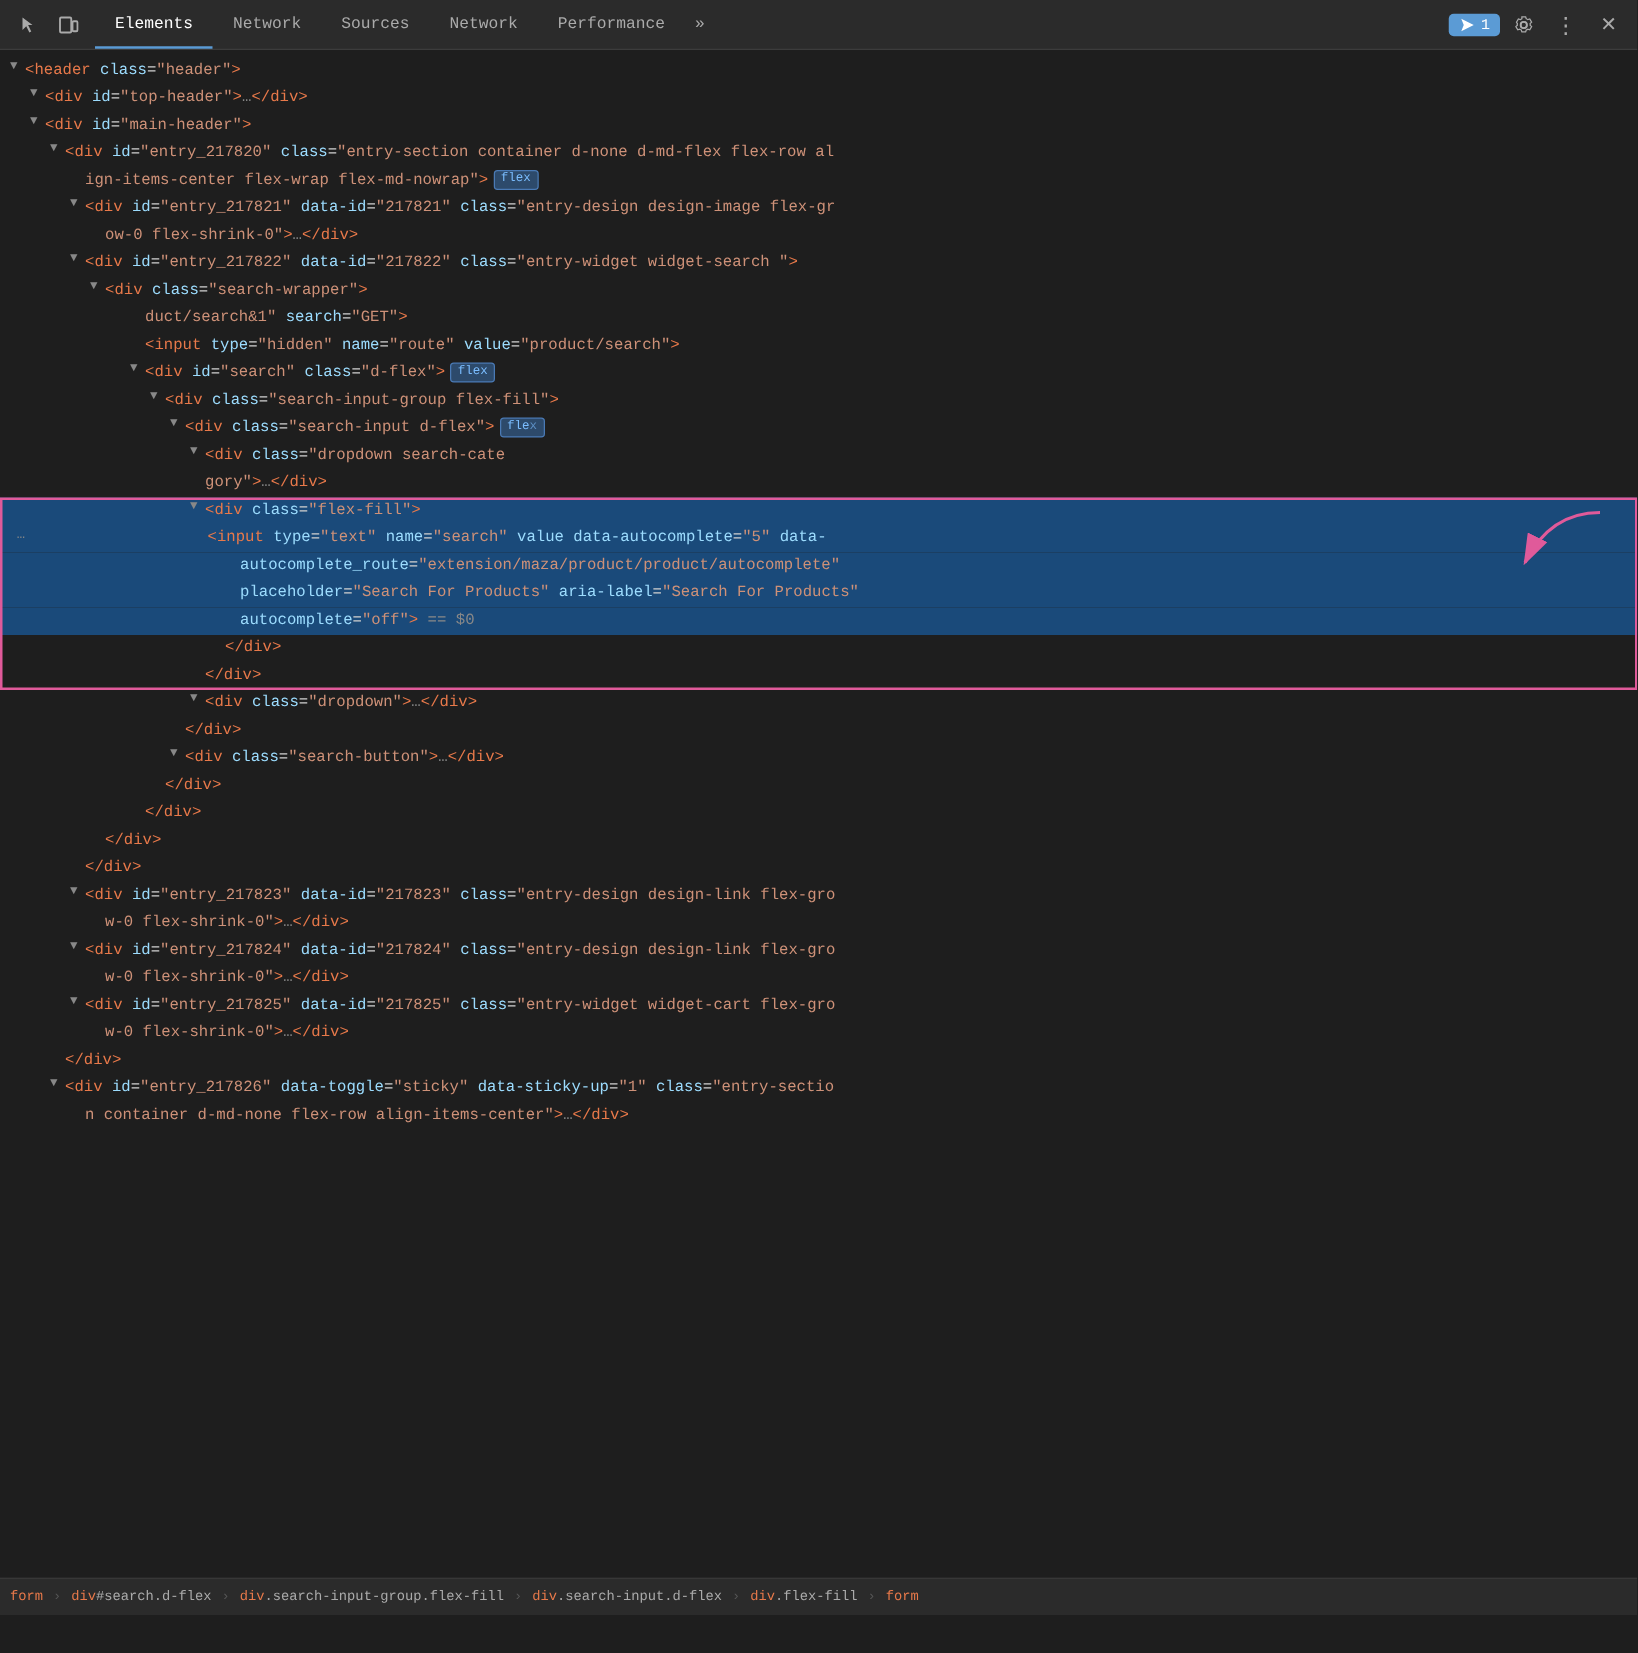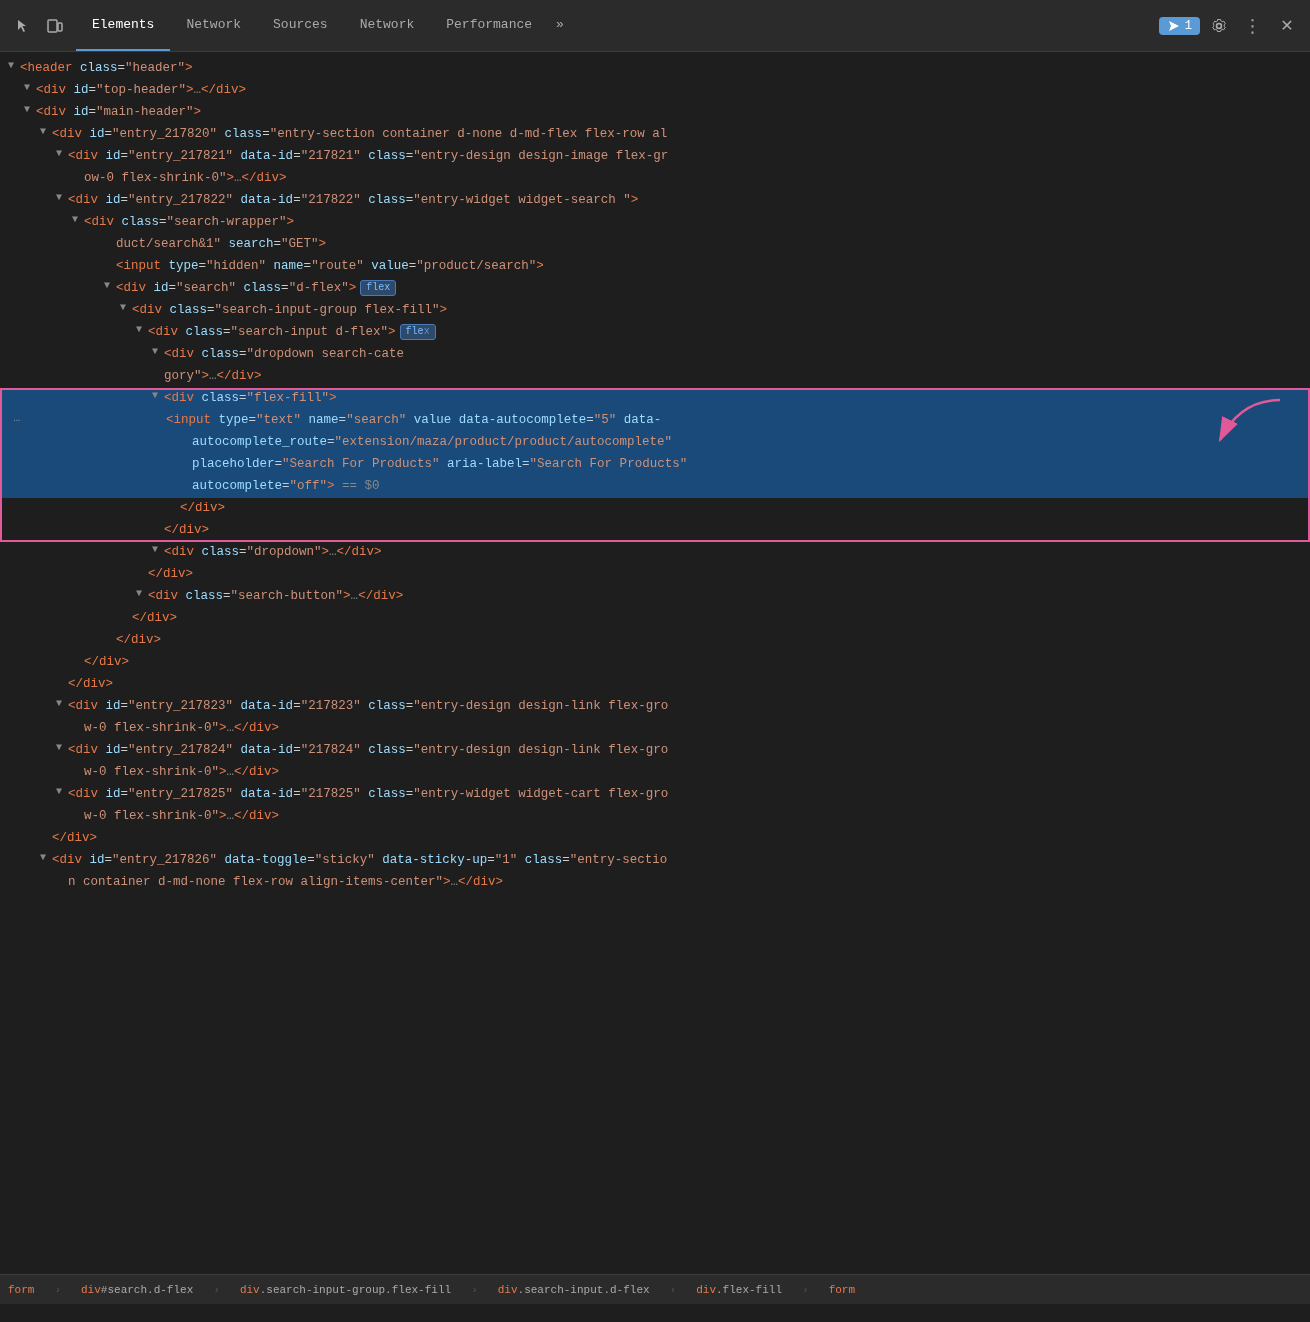--- a/index.html
+++ b/index.html
@@ -12,21 +12,21 @@
       color: #ccc;
       overflow: hidden;
     }
 
     
     .devtools-toolbar {
       display: flex;
       align-items: center;
       background: #2b2b2b;
       border-bottom: 1px solid #3c3c3c;
-      height: 52px;
+      height: 40px;
       padding: 0 8px;
       gap: 2px;
     }
     .toolbar-icon-btn {
       width: 30px;
       height: 30px;
       border-radius: 4px;
       border: none;
       background: transparent;
       color: #aaa;
@@ -150,21 +150,21 @@
     .ellipsis { color: #888; }
 
     
     .status-bar {
       height: 30px;
       background: #2b2b2b;
       border-top: 1px solid #3c3c3c;
       display: flex;
       align-items: center;
       padding: 0 8px;
-      gap: 20px;
+      gap: 8px;
       overflow: hidden;
     }
     .status-item {
       color: #9cdcfe;
       font-size: 11px;
       cursor: pointer;
       white-space: nowrap;
     }
     .status-sep {
       color: #555;
@@ -260,20 +260,25 @@
       <div class="dom-line">
         <span class="indent" style="width:24px;"></span>
         <span class="triangle open"></span>
         <span class="code"><span class="tag">&lt;div</span> <span class="attr-name">id</span>=<span class="attr-value">"main-header"</span><span class="tag">&gt;</span></span>
       </div>
 
       <div class="dom-line">
         <span class="indent" style="width:40px;"></span>
         <span class="triangle open"></span>
         <span class="code"><span class="tag">&lt;div</span> <span class="attr-name">id</span>=<span class="attr-value">"entry_217820"</span> <span class="attr-name">class</span>=<span class="attr-value">"entry-section container d-none d-md-flex flex-row al</span></span>
+      </div>
+      <div class="dom-line">
+        <span class="indent" style="width:56px;"></span>
+        <span class="triangle empty"></span>
+        <span class="code"><span class="attr-value">ign-items-center flex-wrap flex-md-nowrap"</span><span class="tag">&gt;</span><span class="flex-badge">flex</span></span>
       </div>
 
       <div class="dom-line">
         <span class="indent" style="width:56px;"></span>
         <span class="triangle open"></span>
         <span class="code"><span class="tag">&lt;div</span> <span class="attr-name">id</span>=<span class="attr-value">"entry_217821"</span> <span class="attr-name">data-id</span>=<span class="attr-value">"217821"</span> <span class="attr-name">class</span>=<span class="attr-value">"entry-design design-image flex-gr</span></span>
       </div>
       <div class="dom-line">
         <span class="indent" style="width:72px;"></span>
         <span class="triangle empty"></span>

